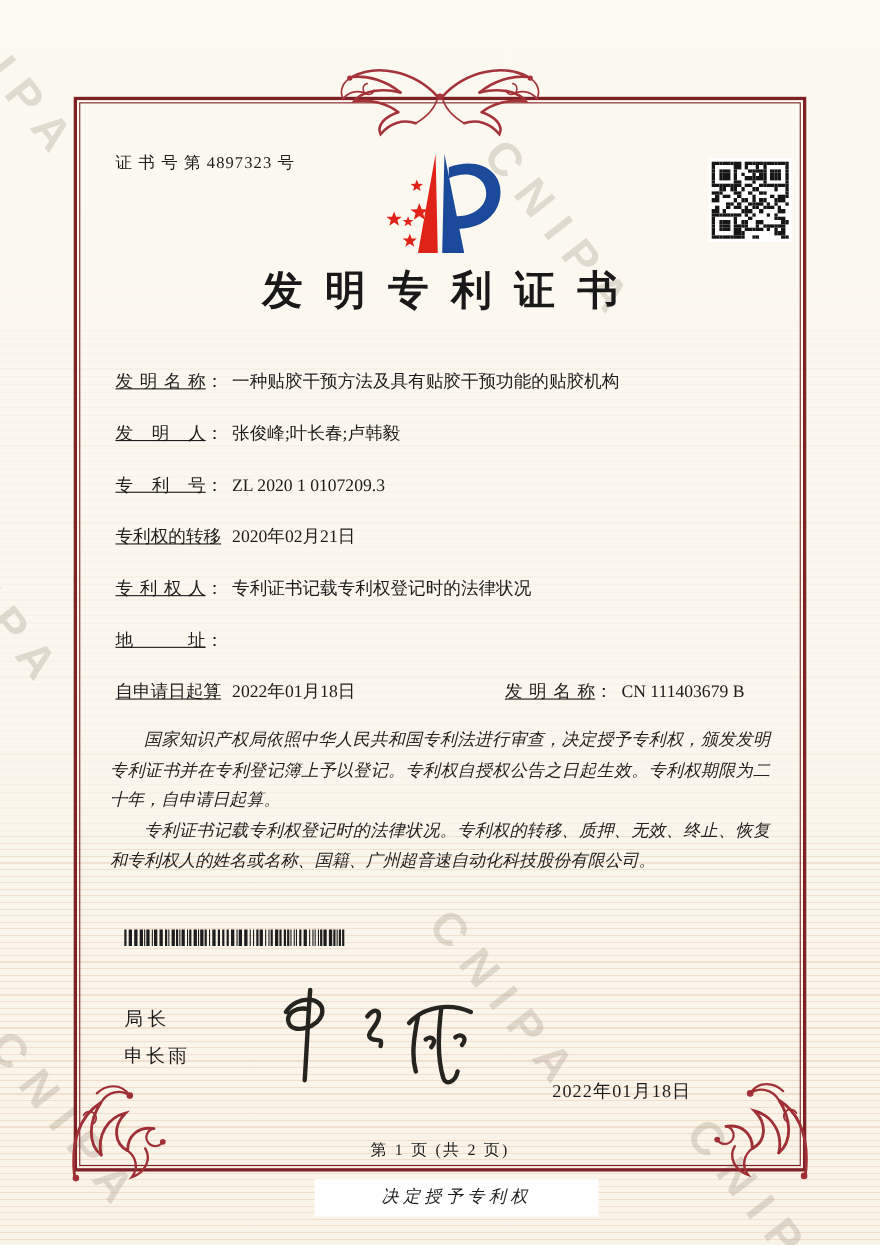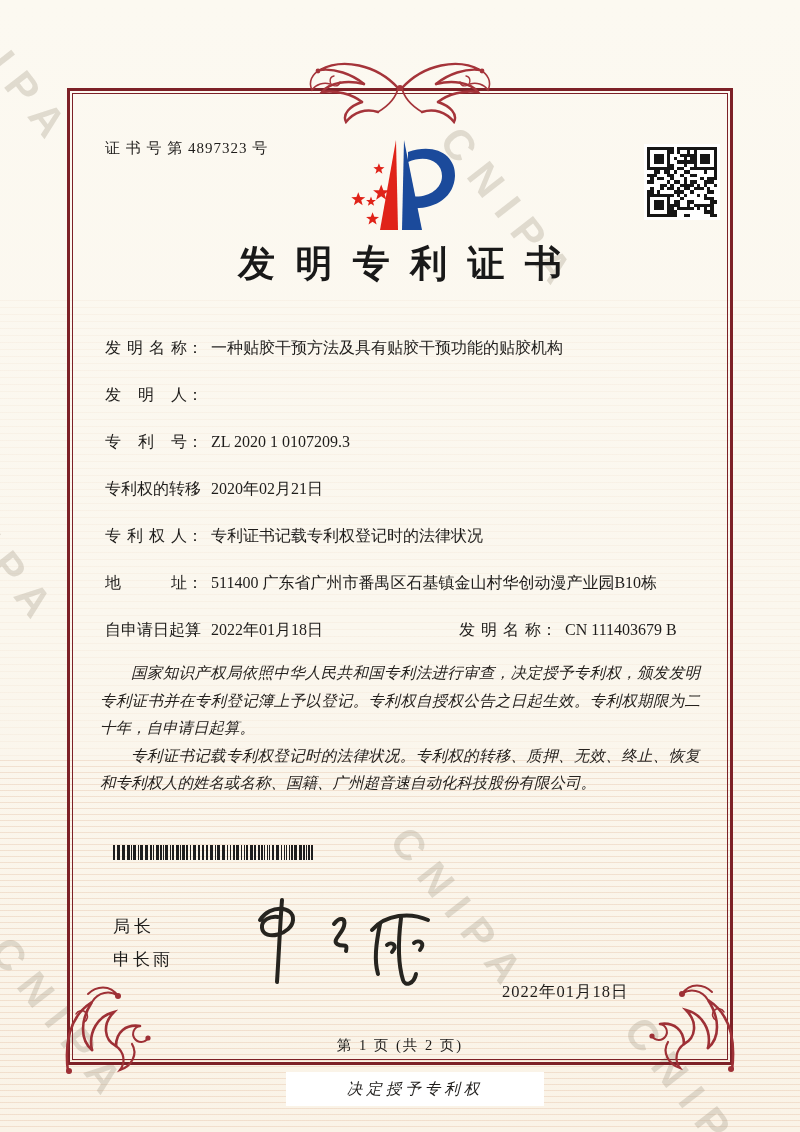--- a/index.html
+++ b/index.html
@@ -52,21 +52,21 @@
   }
   .qr i{display:block;}
   .qr i.b{background:#161616;}
   .title{
     position:absolute;left:0;right:0;top:239px;text-align:center;
     font-size:37px;font-weight:bold;letter-spacing:.55em;text-indent:.55em;
     color:#191919;
   }
   .fields{position:absolute;left:105px;top:336px;width:575px;font-size:16px;}
   .row{margin-bottom:23px;line-height:24px;display:flex;align-items:flex-start;}
-  .flabel{flex:0 0 auto;display:inline-block;width:82px;text-align:justify;text-align-last:justify;white-space:nowrap;}
+  .flabel{flex:0 0 auto;display:inline-block;width:82px;text-align:justify;text-align-last:justify;white-space:nowrap;text-decoration:underline;}
   .colon{flex:0 0 auto;display:inline-block;margin-right:8px;}
   .fvalue{display:inline-block;}
   .addr{max-width:448px;}
   .pair2{margin-left:58px;display:flex;}
   .vfixed{width:190px;}
   .paras{
     position:absolute;left:100px;top:659px;width:600px;
     font-size:15.5px;line-height:27.5px;text-align:justify;
     font-style:italic;color:#26221f;
   }
@@ -631,40 +631,40 @@
 
   <div class="fields">
     <div class="row">
       <span class="flabel">发明名称</span>
         <span class="colon">：</span>
       <span class="fvalue">一种贴胶干预方法及具有贴胶干预功能的贴胶机构</span>
     </div>
     <div class="row">
       <span class="flabel">发明人</span>
         <span class="colon">：</span>
+      <span class="fvalue">张俊峰;叶长春;卢韩毅</span>
     </div>
     <div class="row">
       <span class="flabel">专利号</span>
         <span class="colon">：</span>
       <span class="fvalue">ZL 2020 1 0107209.3</span>
     </div>
     <div class="row">
       <span class="flabel">专利权的转移</span>
         <span class="colon">：</span>
       <span class="fvalue">2020年02月21日</span>
     </div>
     <div class="row">
       <span class="flabel">专利权人</span>
         <span class="colon">：</span>
       <span class="fvalue">专利证书记载专利权登记时的法律状况</span>
     </div>
     <div class="row">
       <span class="flabel">地址</span>
         <span class="colon">：</span>
-      <span class="fvalue addr">511400 广东省广州市番禺区石基镇金山村华创动漫产业园B10栋</span>
     </div>
     <div class="row">
       <span class="flabel">自申请日起算</span>
         <span class="colon">：</span>
       <span class="fvalue vfixed">2022年01月18日</span>
       <span class="pair2">
         <span class="flabel">发明名称</span>
           <span class="colon">：</span>
         <span class="fvalue">CN 111403679 B</span>
       </span>

